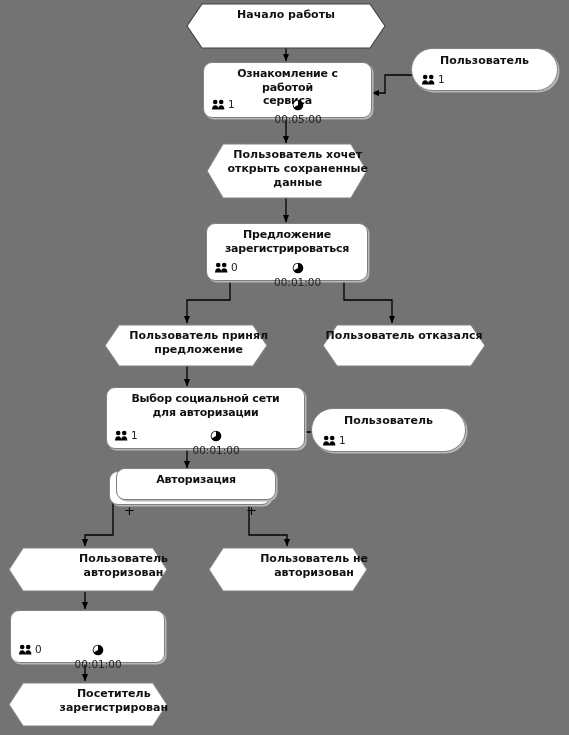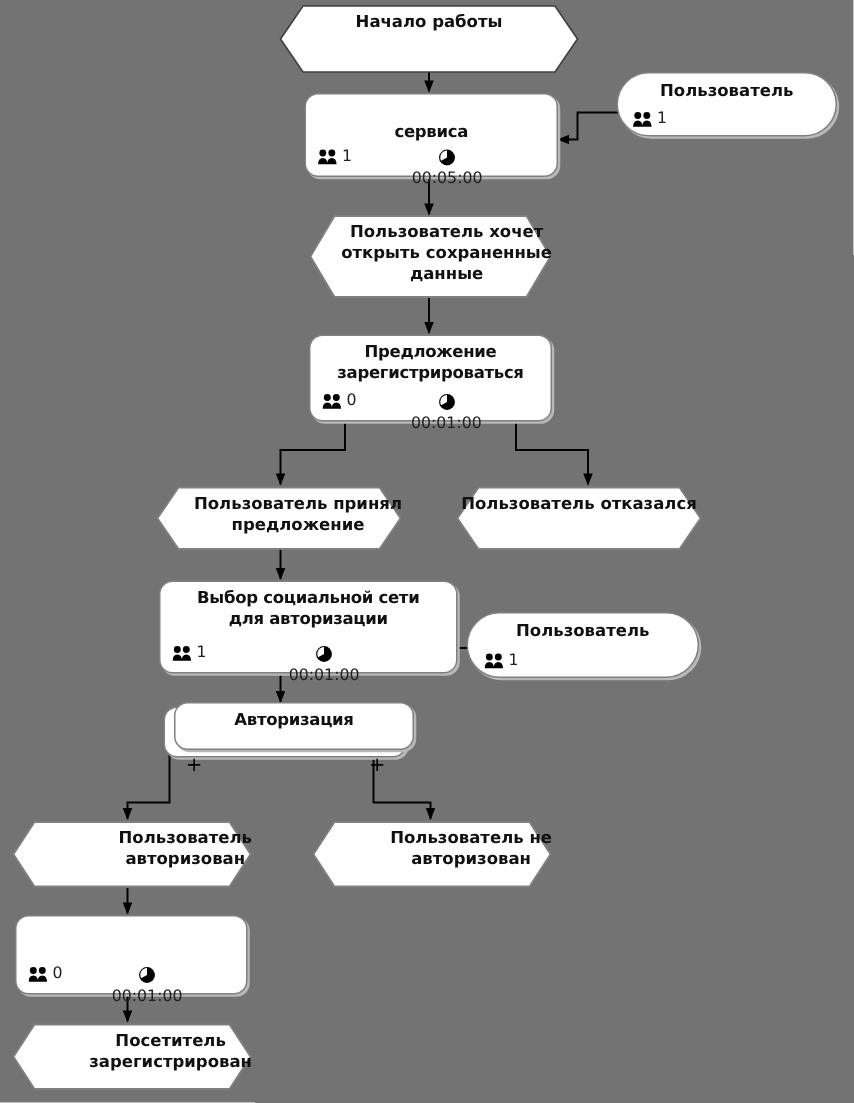--- a/index.html
+++ b/index.html
@@ -168,21 +168,21 @@
 
   <div class="hex-wrap" style="left:186px; top:3px; width:200px; height:46px;">
     <svg width="200" height="46" viewBox="0 0 200 46" xmlns="http://www.w3.org/2000/svg">
       <polygon points="16,1 184,1 199,23 184,45 16,45 1,23" fill="#ffffff" stroke="#404040" stroke-width="1.1"></polygon>
     </svg>
     <div class="hex-label">Начало работы</div>
   </div>
 
   <div class="node task" style="left:203px; top:62px; width:169px; height:56px;">
     <div class="title">
-      <br>
+      <span>Ознакомление с работой</span><br>
       <span>сервиса</span>
     </div>
     <div class="metrics">
       <div class="metric people">
         <span class="icon-people">
           <svg width="13" height="11" viewBox="0 0 13 11">
               <circle cx="3.2" cy="3" r="2.3" fill="#000"></circle>
               <circle cx="9.2" cy="3" r="2.3" fill="#000"></circle>
               <path d="M0,10.5 Q0.3,6.3 3.2,6.3 Q6.1,6.3 6.4,10.5 z" fill="#000"></path>
               <path d="M6,10.5 Q6.3,6.3 9.2,6.3 Q12.1,6.3 12.4,10.5 z" fill="#000"></path>
@@ -264,21 +264,21 @@
       <polygon points="15,1 149,1 163,21.5 149,42 15,42 1,21.5" fill="#ffffff" stroke="#808080" stroke-width="1.2"></polygon>
     </svg>
     <div class="hex-label wrap">
       <div>
         <span>Пользователь принял</span><br>
         <span>предложение</span>
       </div>
     </div>
   </div>
 
-  <div class="hex-wrap" style="left:304px; top:324px; width:164px; height:43px;">
+  <div class="hex-wrap" style="left:322px; top:324px; width:164px; height:43px;">
     <svg width="164" height="43" viewBox="0 0 164 43" xmlns="http://www.w3.org/2000/svg">
       <polygon points="15,1 149,1 163,21.5 149,42 15,42 1,21.5" fill="#ffffff" stroke="#808080" stroke-width="1.2"></polygon>
     </svg>
     <div class="hex-label">Пользователь отказался</div>
   </div>
 
   <div class="node task" style="left:106px; top:387px; width:199px; height:62px;">
     <div class="title">
       <span>Выбор социальной сети</span><br>
       <span>для авторизации</span>

